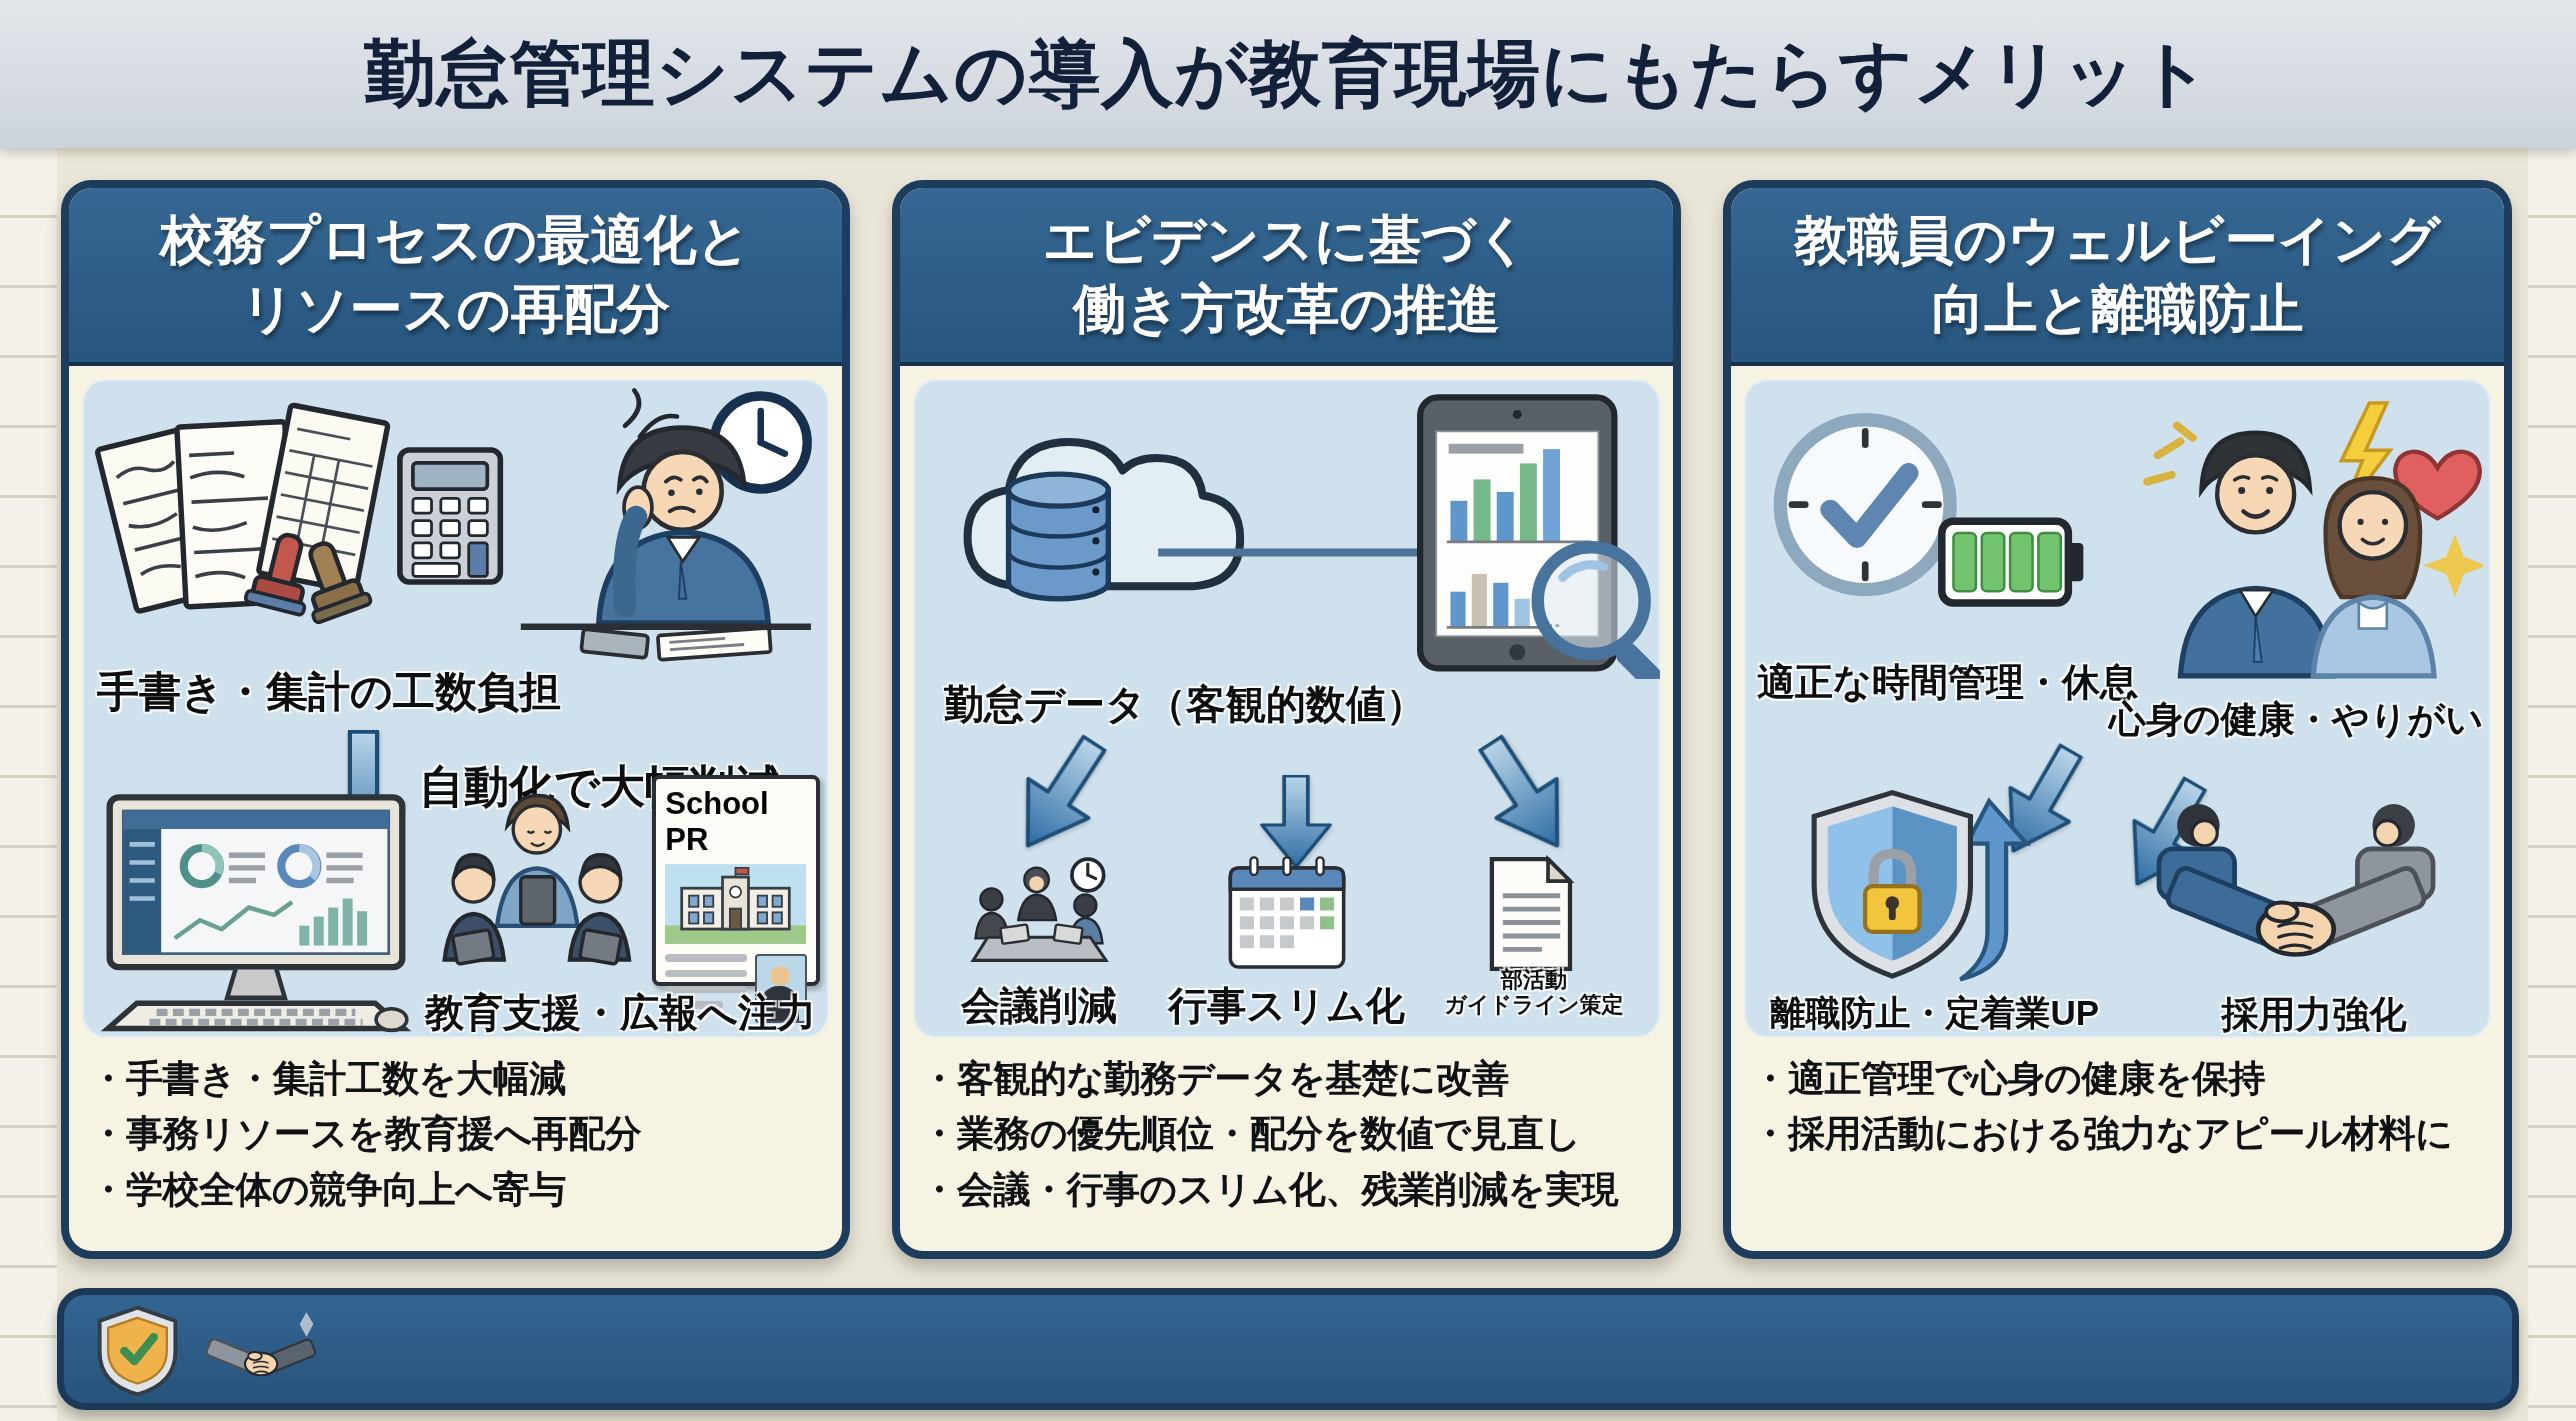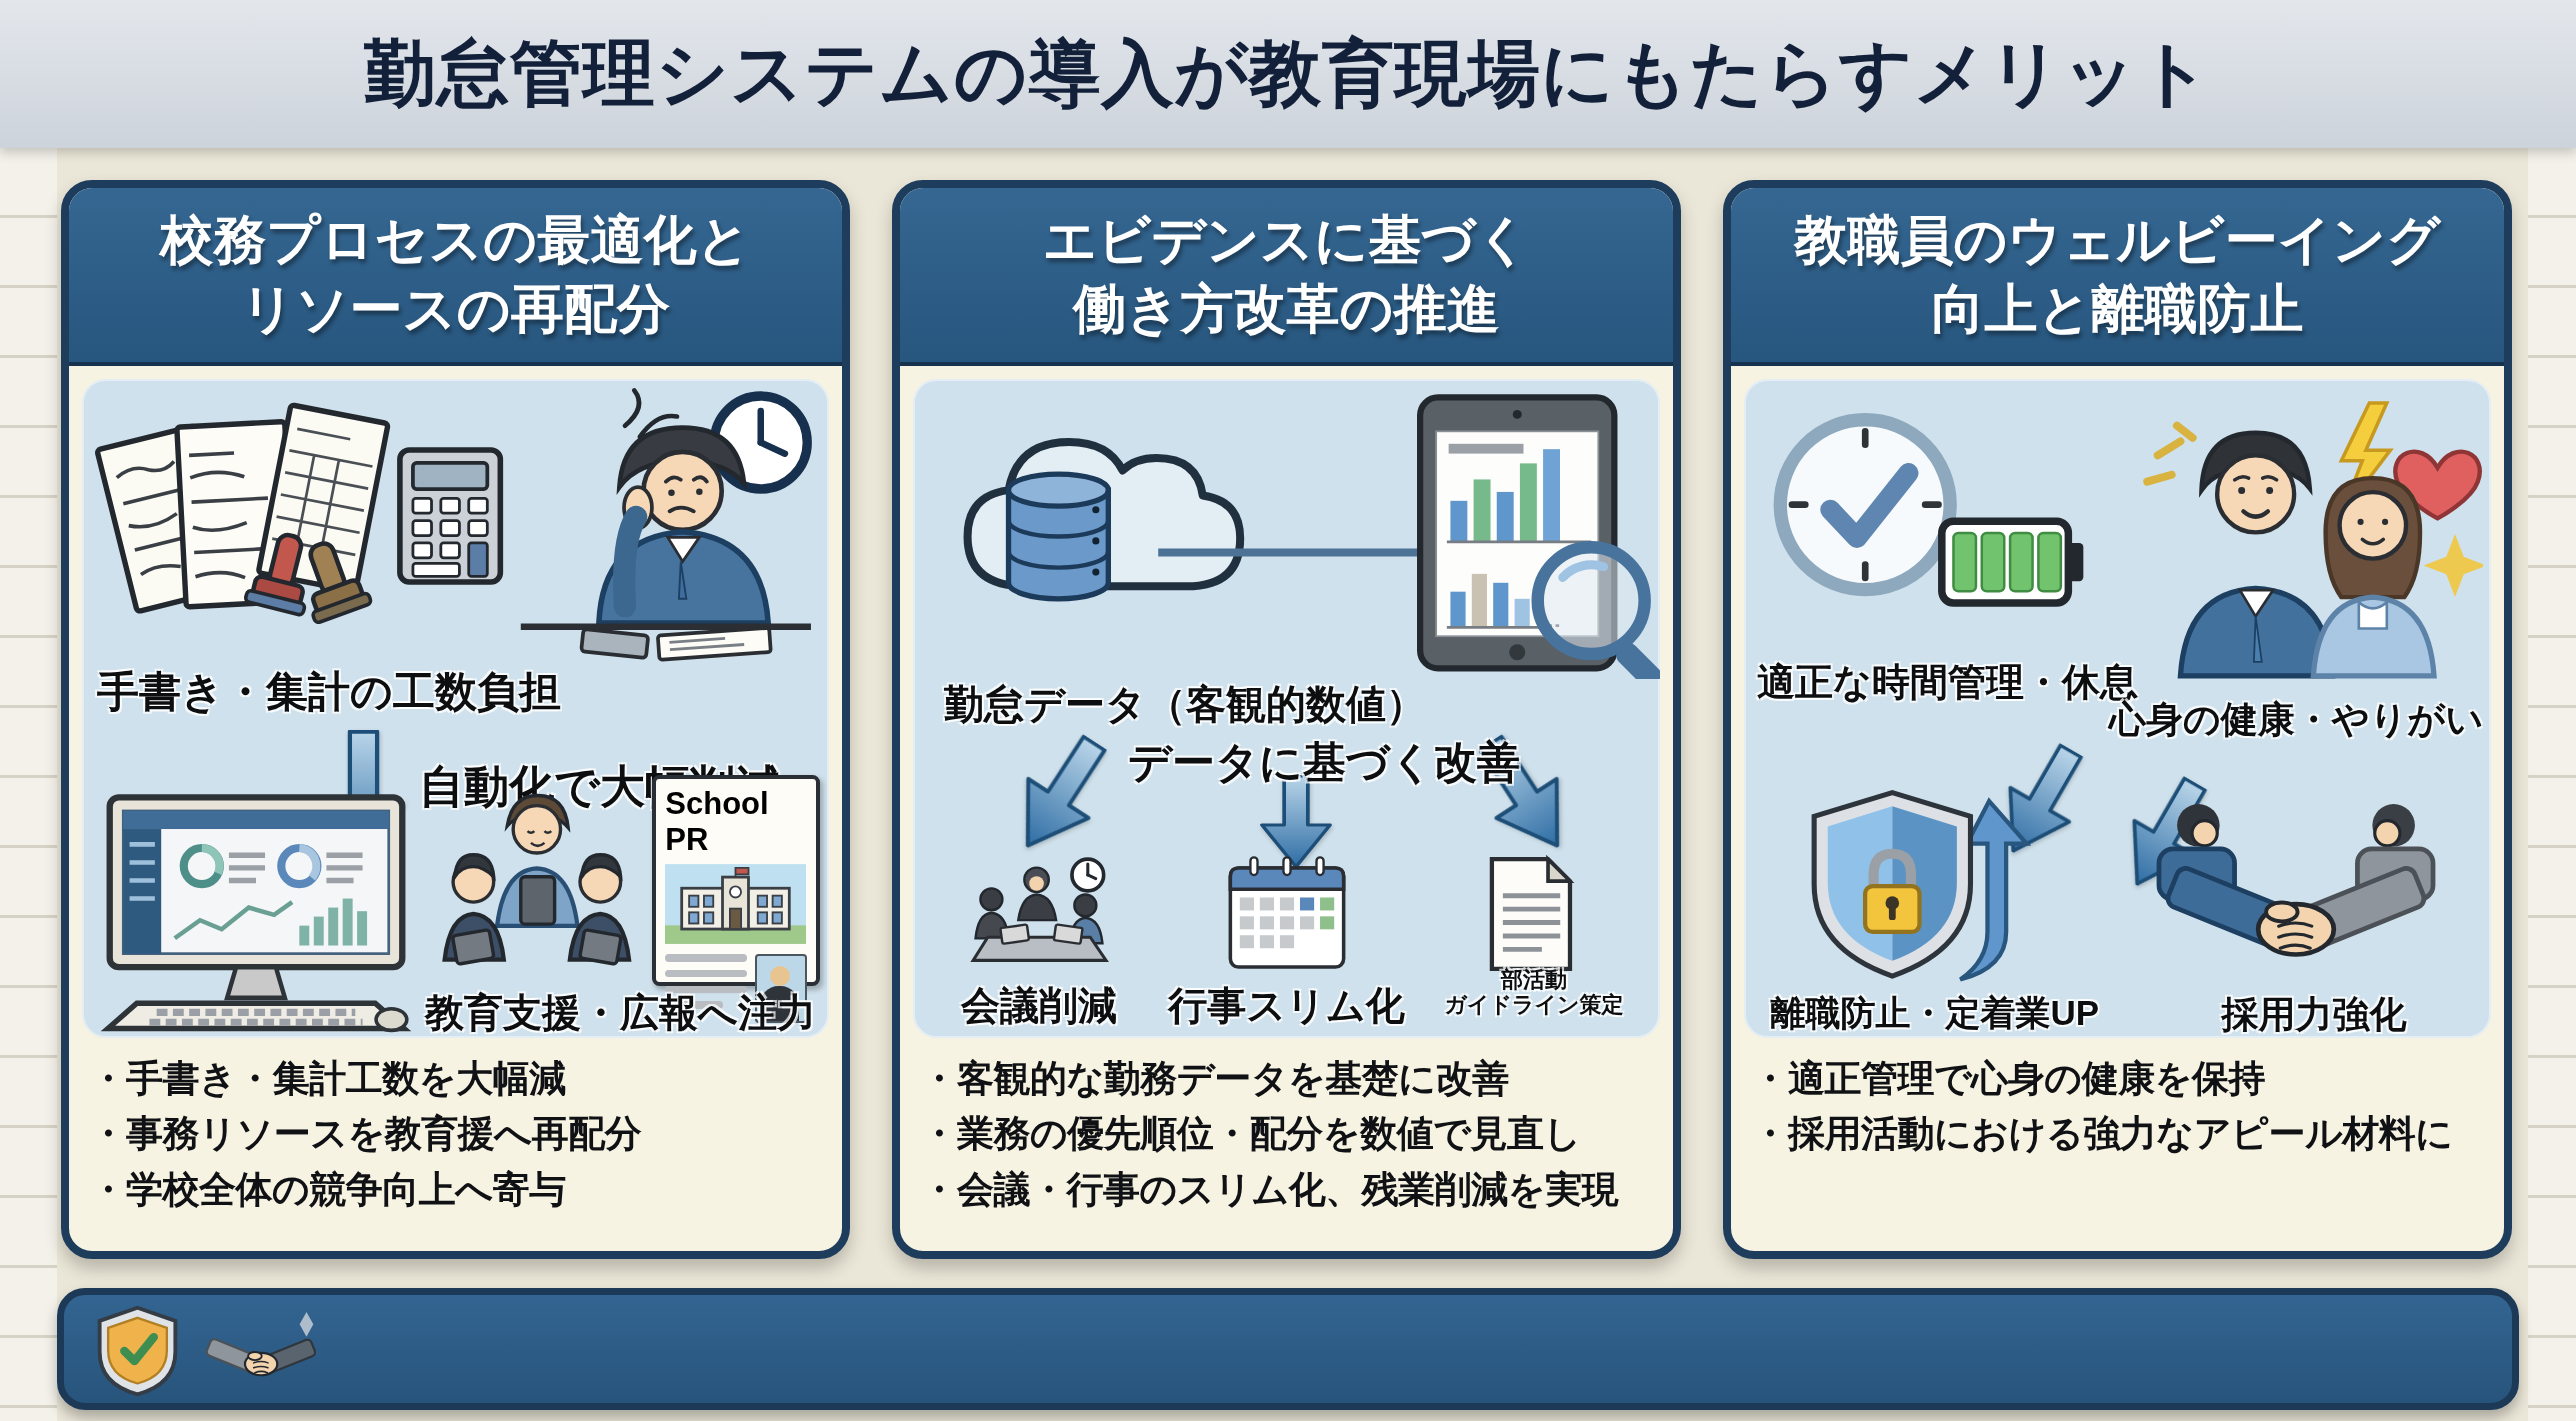--- a/index.html
+++ b/index.html
@@ -280,21 +280,20 @@
         <div class="label" style="left:31px;top:298px;font-size:40px">勤怠データ（客観的数値）</div>
         <svg class="arr" style="left:109px;top:350px;transform:rotate(33deg)" width="78" height="131" viewBox="0 0 100 160">
             <use href="#arrow"></use>
           </svg>
         <svg class="arr" style="left:346px;top:396px" width="74" height="93" viewBox="0 0 100 160" preserveAspectRatio="none">
             <use href="#arrow"></use>
           </svg>
         <svg class="arr" style="left:572px;top:350px;transform:rotate(-33deg)" width="78" height="131" viewBox="0 0 100 160">
             <use href="#arrow"></use>
           </svg>
-        <div class="label" style="left:215px;top:355px;font-size:43px">データに基づく改善</div>
         <svg class="abs" style="left:13px;top:474px" width="226" height="122" viewBox="0 0 240 200">
           <circle cx="200" cy="36" r="26" fill="#fff" stroke="#23282e" stroke-width="6"></circle>
           <line x1="200" y1="36" x2="200" y2="18" stroke="#23282e" stroke-width="5" stroke-linecap="round"></line>
           <line x1="200" y1="36" x2="213" y2="42" stroke="#23282e" stroke-width="5" stroke-linecap="round"></line>
           <circle cx="116" cy="44" r="20" fill="#4a4e54" stroke="#23282e" stroke-width="4"></circle>
           <circle cx="116" cy="50" r="12" fill="#f2d3ae"></circle>
           <path d="M86 110 q6 -40 30 -42 q26 2 32 42 Z" fill="#3b3f45" stroke="#23282e" stroke-width="4"></path>
           <circle cx="42" cy="76" r="18" fill="#3a3e44" stroke="#23282e" stroke-width="4"></circle>
           <path d="M16 140 q4 -40 26 -42 q24 2 28 42 Z" fill="#45494f" stroke="#23282e" stroke-width="4"></path>
           <circle cx="196" cy="86" r="18" fill="#3a3e44" stroke="#23282e" stroke-width="4"></circle>

